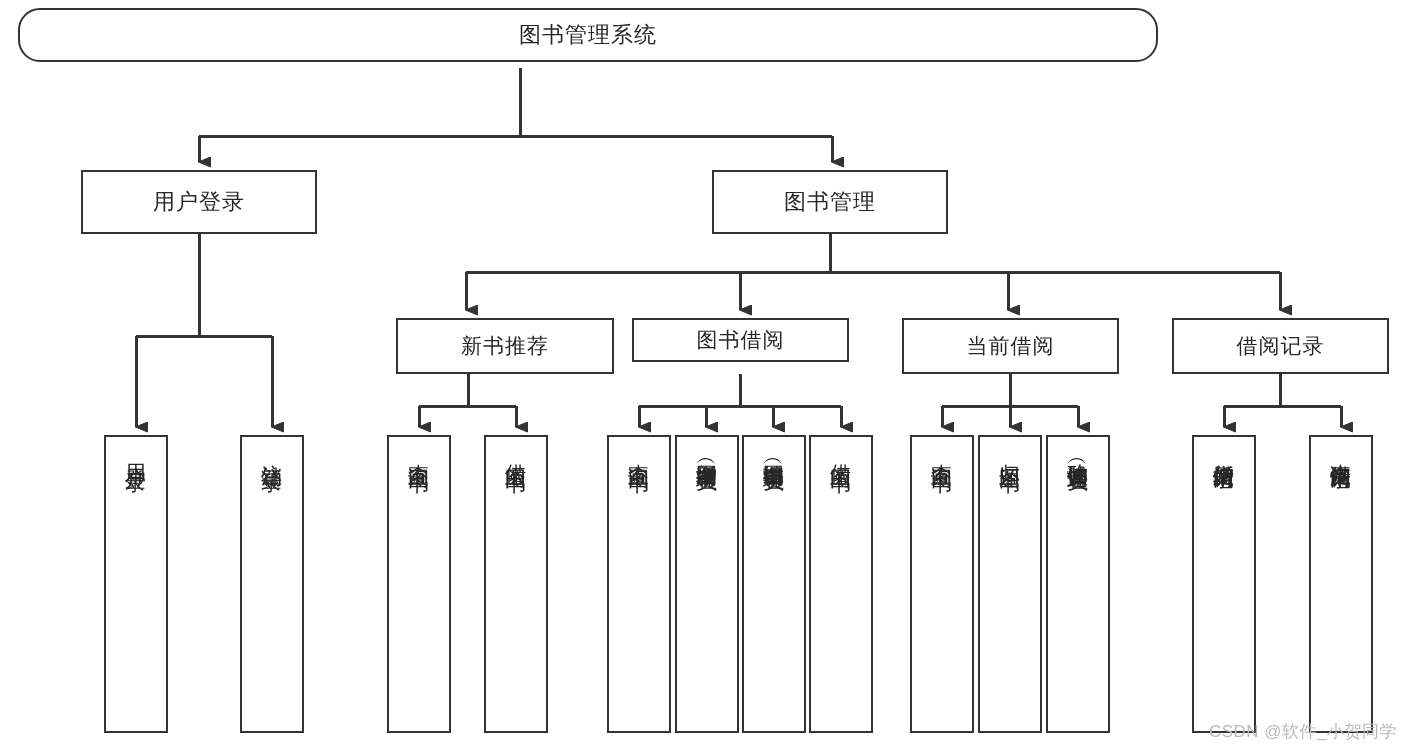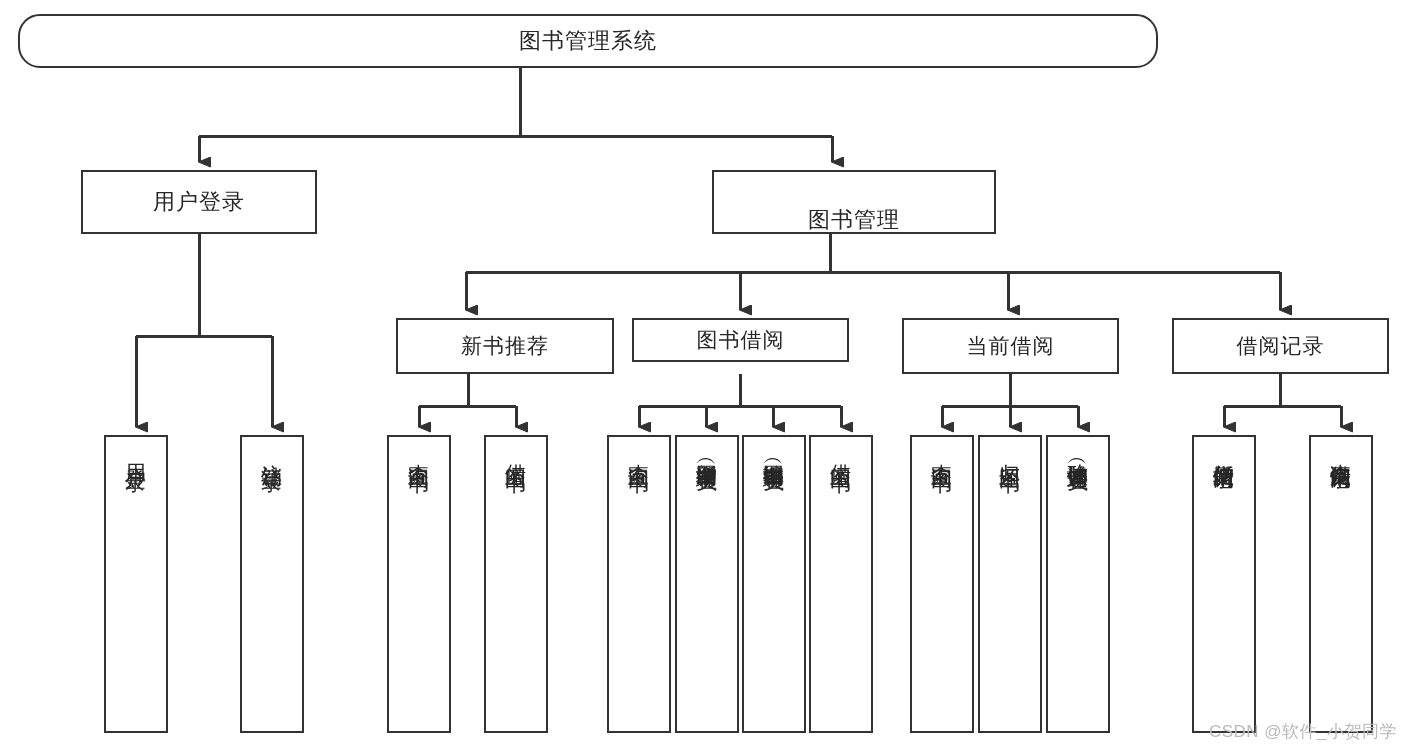--- a/index.html
+++ b/index.html
@@ -110,28 +110,28 @@
       <path d="M1010,406 L1010,427" marker-end="url(#arrowhead)"></path>
       <path d="M1078,406 L1078,427" marker-end="url(#arrowhead)"></path>
 
       <path d="M1280,374 L1280,406"></path>
       <path d="M1224,406 L1341,406"></path>
       <path d="M1224,406 L1224,427" marker-end="url(#arrowhead)"></path>
       <path d="M1341,406 L1341,427" marker-end="url(#arrowhead)"></path>
     </g>
   </svg>
 
-  <div class="node level-1" style="left:18px;top:14px;width:1140px;height:54px;border-radius:22px;">
+  <div class="node level-1" style="left:18px;top:8px;width:1140px;height:54px;border-radius:22px;">
     <span class="label">图书管理系统</span>
   </div>
 
   <div class="node level-2" style="left:81px;top:170px;width:236px;height:64px;">
     <span class="label">用户登录</span>
   </div>
-  <div class="node level-2" style="left:712px;top:170px;width:284px;height:64px;align-items:flex-end;">
+  <div class="node level-2" style="left:712px;top:170px;width:236px;height:64px;">
     <span class="label">图书管理</span>
   </div>
 
   <div class="node level-3" style="left:360px;top:318px;width:218px;height:56px;margin-left:36px;">
     <span class="label">新书推荐</span>
   </div>
   <div class="node level-3" style="left:632px;top:318px;width:217px;height:44px;">
     <span class="label">图书借阅</span>
   </div>
   <div class="node level-3" style="left:902px;top:318px;width:217px;height:56px;">

